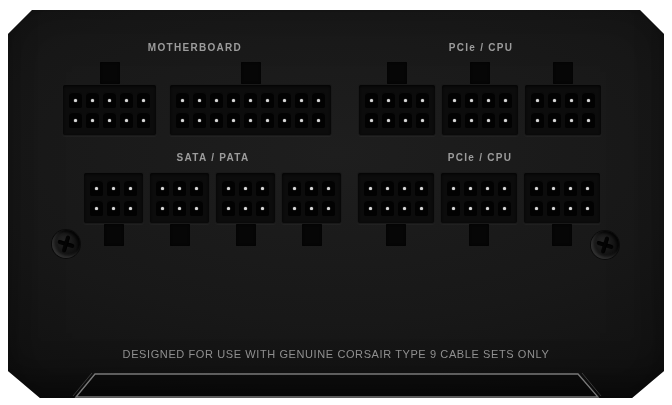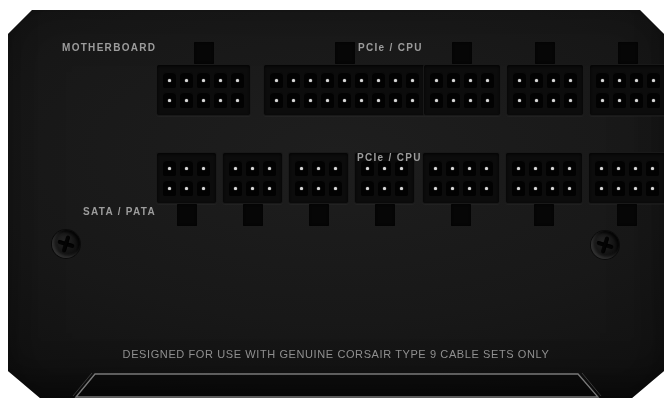--- a/index.html
+++ b/index.html
@@ -28,24 +28,24 @@
   .psu-body{
     position:absolute;inset:0;
     clip-path:polygon(32px 10px,640px 10px,664px 34px,664px 371px,632px 398px,40px 398px,8px 371px,8px 34px);
     background:radial-gradient(ellipse 95% 75% at 50% 38%, #1e1e1e 0%, #181818 55%, #101010 100%);
     box-shadow:
       inset 0 2px 0 rgba(255,255,255,0.07),
       inset 0 0 0 1px rgba(255,255,255,0.045),
       inset 0 -26px 34px rgba(0,0,0,0.45),
       inset 0 0 60px rgba(0,0,0,0.35);
   }
-  .group{position:absolute;display:flex;}
+  .group{position:absolute;display:flex;flex-direction:column;}
   .g0{left:62px;top:42px;width:266px;}
   .g1{left:358px;top:42px;width:246px;}
-  .g2{left:83px;top:152px;width:260px;align-items:flex-end;}
+  .g2{left:83px;top:152px;width:260px;}
   .g3{left:357px;top:152px;width:246px;}
   .group-label{
     text-align:center;
     font-size:10px;line-height:12px;
     letter-spacing:1.3px;
     font-weight:600;
     color:var(--c-label-text);
     margin-bottom:8px;
     white-space:nowrap;
   }

